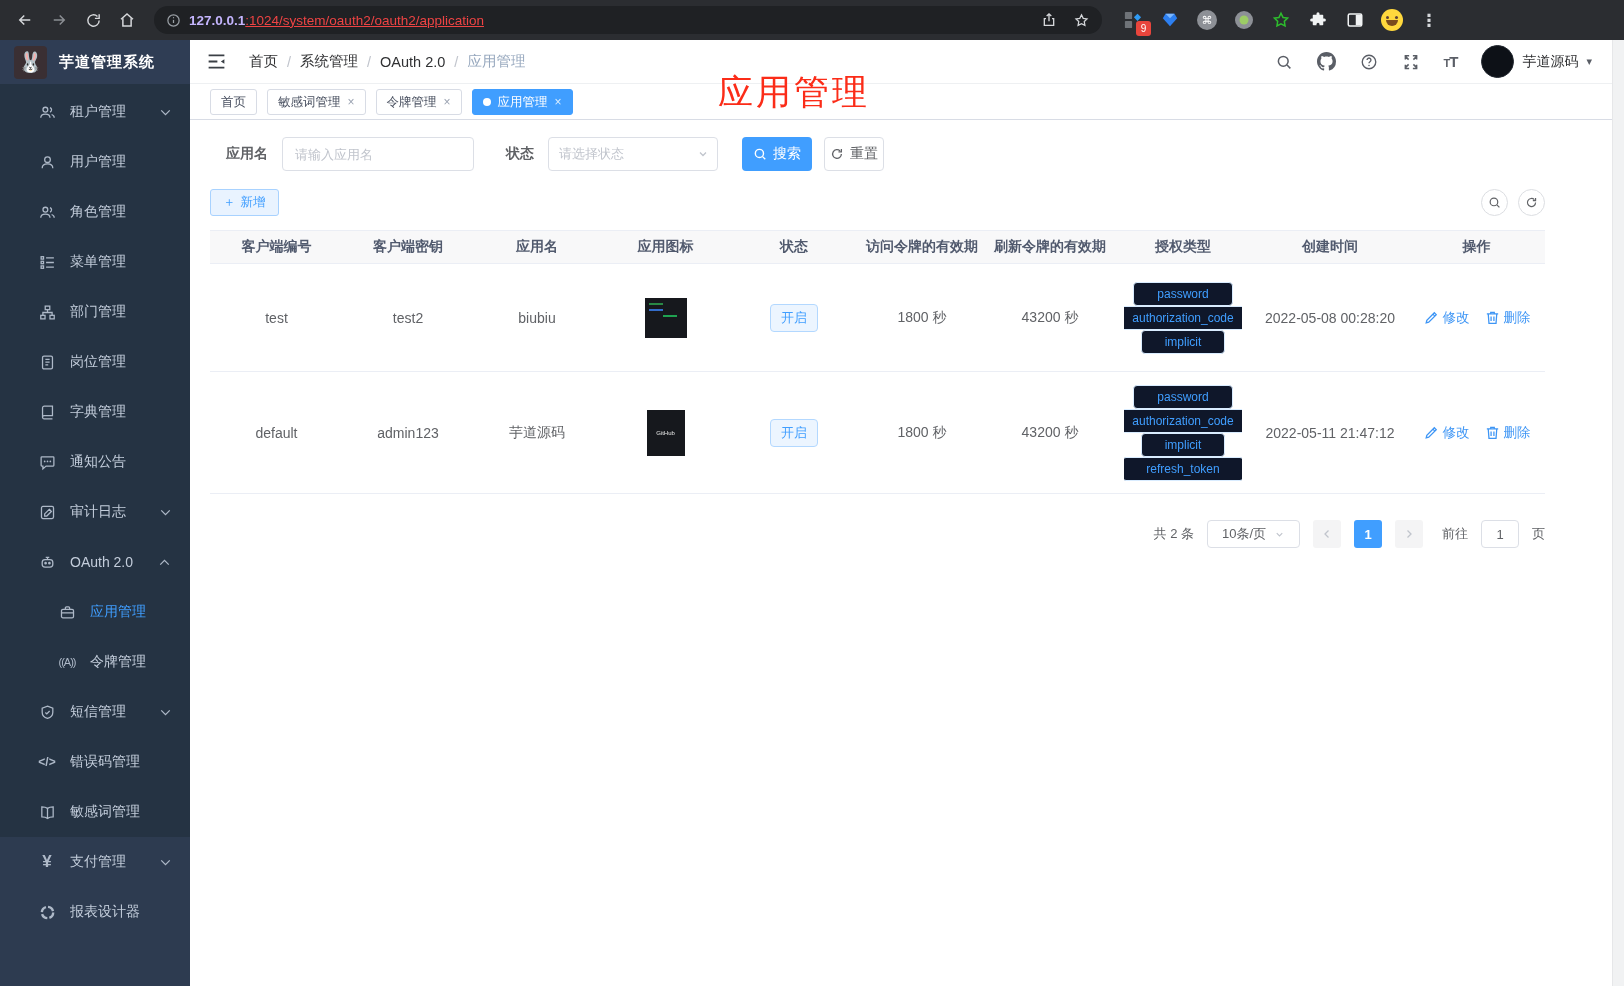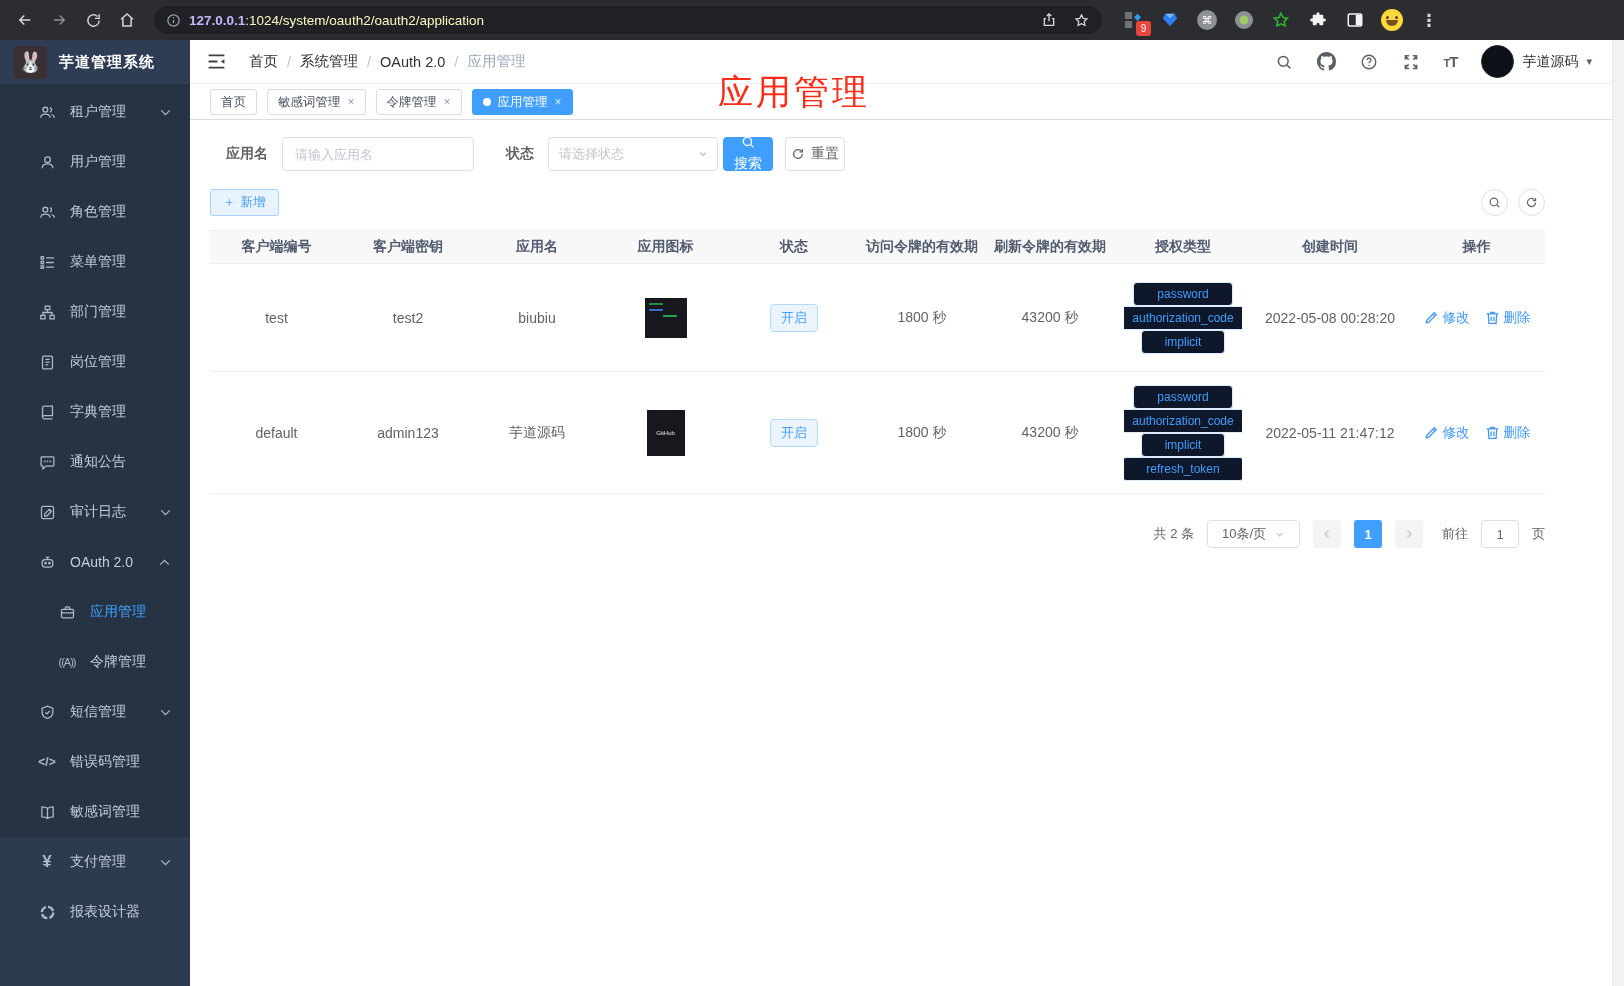--- a/index.html
+++ b/index.html
@@ -9,21 +9,21 @@
   .icn svg { display:block; }
 
   
   .browser { height:40px; background:#2b2d31; display:flex; align-items:center; padding:0 10px; gap:4px; }
   .b-btn { width:30px; height:30px; border-radius:50%; display:flex; align-items:center; justify-content:center; color:#d5d7da; }
   .b-btn.dim { color:#8b8e93; }
   .url-pill { flex:0 0 auto; width:948px; height:28px; margin-left:8px; background:#1f2124; border-radius:14px;
     display:flex; align-items:center; padding:0 12px; gap:8px; color:#9aa0a6; }
   .url-text { font-size:13.5px; flex:1; white-space:nowrap; overflow:hidden; }
   .url-host { color:#c4b5fd; font-weight:700; }
-  .url-rest { color:#fef9c3; }
+  .url-rest { color:#ef4444;text-decoration:underline; }
   .ext-row { display:flex; align-items:center; gap:15px; margin-left:16px; }
   .ext { width:22px; height:22px; display:flex; align-items:center; justify-content:center; position:relative; }
   .badge { position:absolute; right:-7px; bottom:-5px; min-width:15px; height:15px; background:#e8453c; color:#fff;
     font-size:10px; border-radius:3px; display:flex; align-items:center; justify-content:center; padding:0 2px; }
   .circle-ext { width:20px; height:20px; border-radius:50%; background:#8d9096; display:flex; align-items:center; justify-content:center; color:#fff; font-size:11px; }
   .emoji-face { width:22px; height:22px; border-radius:50%; background:#ffd83d; position:relative; }
   .emoji-face:before { content:""; position:absolute; left:5px; top:7px; width:3px; height:3px; border-radius:50%; background:#5d4037; box-shadow:9px 0 0 #5d4037; }
   .emoji-face:after { content:""; position:absolute; left:5px; top:11px; width:12px; height:6px; border-radius:0 0 12px 12px; background:#7a4b1d; }
 
   
@@ -73,21 +73,21 @@
 
   
   .filter-row { display:flex; align-items:center; margin-top:17px; }
   .f-label { font-size:14px; color:#606266; font-weight:700; margin-left:16px; }
   .f-input { width:192px; height:34px; border:1px solid #dcdfe6; border-radius:4px; margin-left:14px; padding:0 12px; font-size:13px; color:#606266; font-family:inherit; }
   .f-input::placeholder { color:#c0c4cc; }
   .f-select { width:170px; height:34px; border:1px solid #dcdfe6; border-radius:4px; margin-left:14px; display:flex; align-items:center; padding:0 10px; color:#c0c4cc; font-size:13px; position:relative; cursor:pointer; }
   .f-select .icn { position:absolute; right:8px; color:#c0c4cc; }
   .gap-status { margin-left:32px; }
   .btn { height:34px; border-radius:4px; display:inline-flex; align-items:center; justify-content:center; gap:6px; font-size:14px; cursor:pointer; border:1px solid transparent; }
-  .btn-primary { background:#409eff; color:#fff; width:50px; margin-left:5px;flex-direction:column; }
+  .btn-primary { background:#409eff; color:#fff; width:70px; margin-left:24px; }
   .btn-plain { background:#fff; border-color:#dcdfe6; color:#606266; width:60px; margin-left:12px; }
 
   .toolbar-row { display:flex; align-items:center; margin-top:18px; }
   .btn-add { height:27px; padding:0 12px; font-size:12.5px; background:#e9f3ff; border:1px solid #a8d2ff; color:#409eff; border-radius:3px; display:inline-flex; align-items:center; gap:5px; cursor:pointer; }
   .tool-circles { margin-left:auto; display:flex; gap:10px; }
   .circle-btn { width:27px; height:27px; border-radius:50%; border:1px solid #dcdee2; background:#fff; display:flex; align-items:center; justify-content:center; color:#606266; cursor:pointer; }
 
   
   .table { margin-top:14px; border-top:1px solid #ebeef5; font-size:14px; }
   .t-head, .t-row { display:grid; grid-template-columns:133px 130px 128px 129px 128px 128px 128px 138px 156px 137px; align-items:center; }

